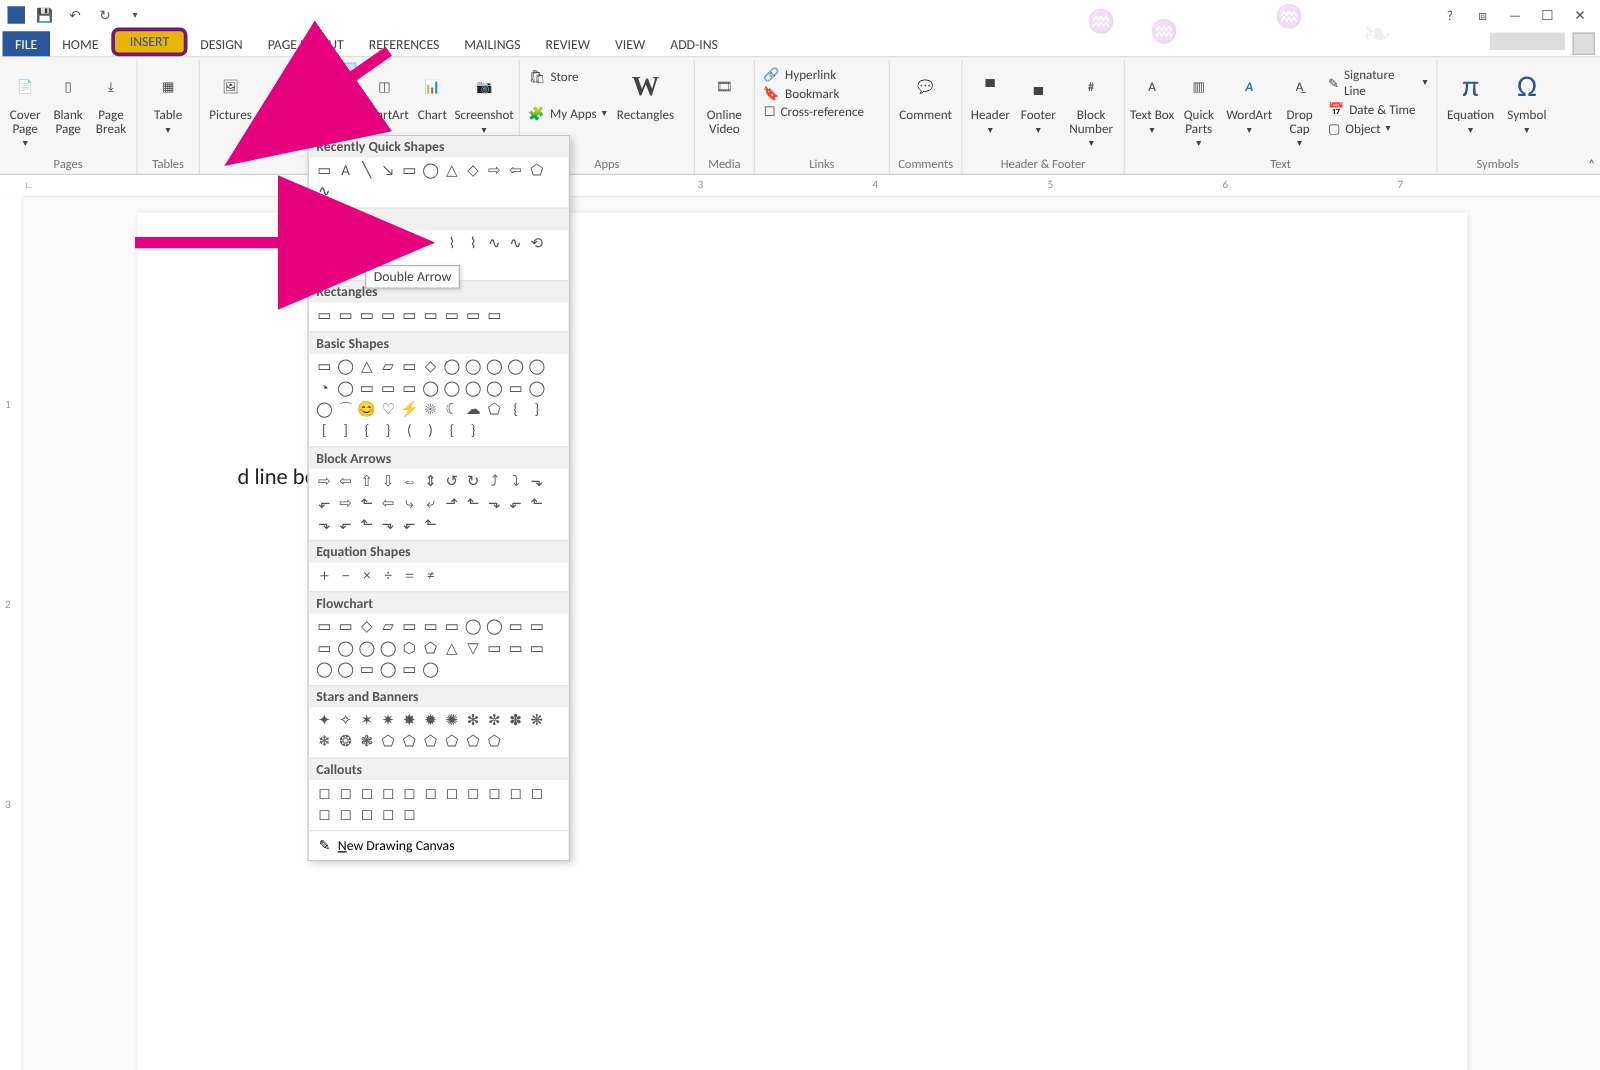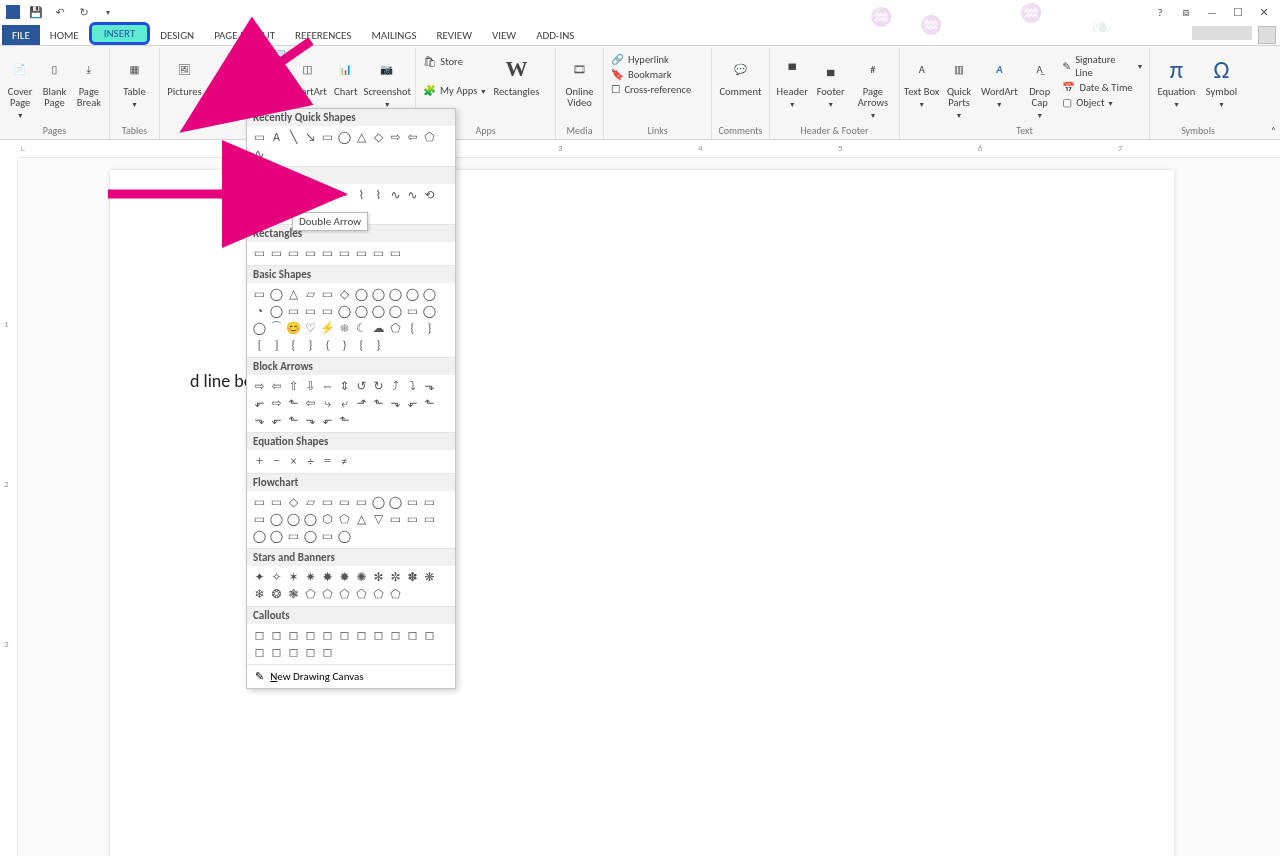--- a/index.html
+++ b/index.html
@@ -14,21 +14,21 @@
 .ico16 { width:16px; height:16px; display:inline-flex; align-items:center; justify-content:center; color:#555; }
 
 
 .birds { position:absolute; right:100px; top:0; width:320px; height:44px; opacity:.18; }
 .bird { position:absolute; font-size:18px; color:#9aa; }
 
 
 .tabs { height:22px; display:flex; align-items:flex-end; border-bottom:1px solid #d4d4d4; padding-left:2px; gap:0; font-size:11px; }
 .tab { padding:4px 10px 3px; color:#444; }
 .tab.file { background:#2a579a; color:#fff; }
-.tab.active { border:3px solid #1d4ed8; border-radius:6px; background:#5eead4; color:#2a579a; padding:2px 12px; position:relative; z-index:2; }
+.tab.active { border:3px solid #701a75; border-radius:6px; background:#eab308; color:#2a579a; padding:2px 12px; position:relative; z-index:2; }
 
 
 .ribbon { height:94px; background:#f6f6f6; border-bottom:1px solid #d4d4d4; display:flex; padding:2px 0 0 0; font-size:10.5px; color:#444; position:relative; }
 .rgroup { border-right:1px solid #e1e1e1; display:flex; flex-direction:column; }
 .rgroup .items { display:flex; flex:1; align-items:flex-start; padding:2px 4px 0 4px; gap:2px; }
 .rgroup .lbl { text-align:center; font-size:10px; color:#777; padding-bottom:2px; }
 .rbtn { display:flex; flex-direction:column; align-items:center; justify-content:flex-start; width:46px; height:72px; padding-top:4px; gap:2px; }
 .rbtn.sm { width:auto; height:auto; flex-direction:row; padding:1px 3px; gap:4px; }
 .rbtn .bic { width:30px; height:30px; display:flex; align-items:center; justify-content:center; }
 .rbtn .txt { text-align:center; font-size:10.5px; line-height:11px; }
@@ -243,21 +243,21 @@
           <span class="txt">Header</span>
           <span class="drop">▾</span>
         </div>
       <div class="rbtn" style="width:38px;">
           <span class="bic">▄</span>
           <span class="txt">Footer</span>
           <span class="drop">▾</span>
         </div>
       <div class="rbtn" style="width:46px;">
           <span class="bic">#</span>
-          <span class="txt">Page Arrows</span>
+          <span class="txt">Block Number</span>
           <span class="drop">▾</span>
         </div>
     </div>
     <div class="lbl">Header &amp; Footer</div>
   </div>
 
   <div class="rgroup" style="width:250px;">
     <div class="items">
       <div class="rbtn" style="width:36px;">
           <span class="bic">A</span>

